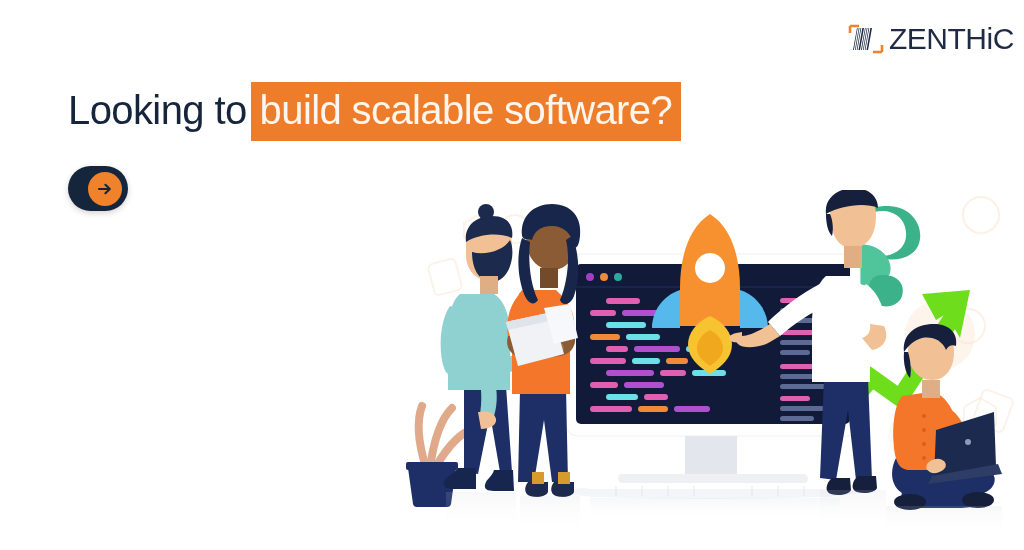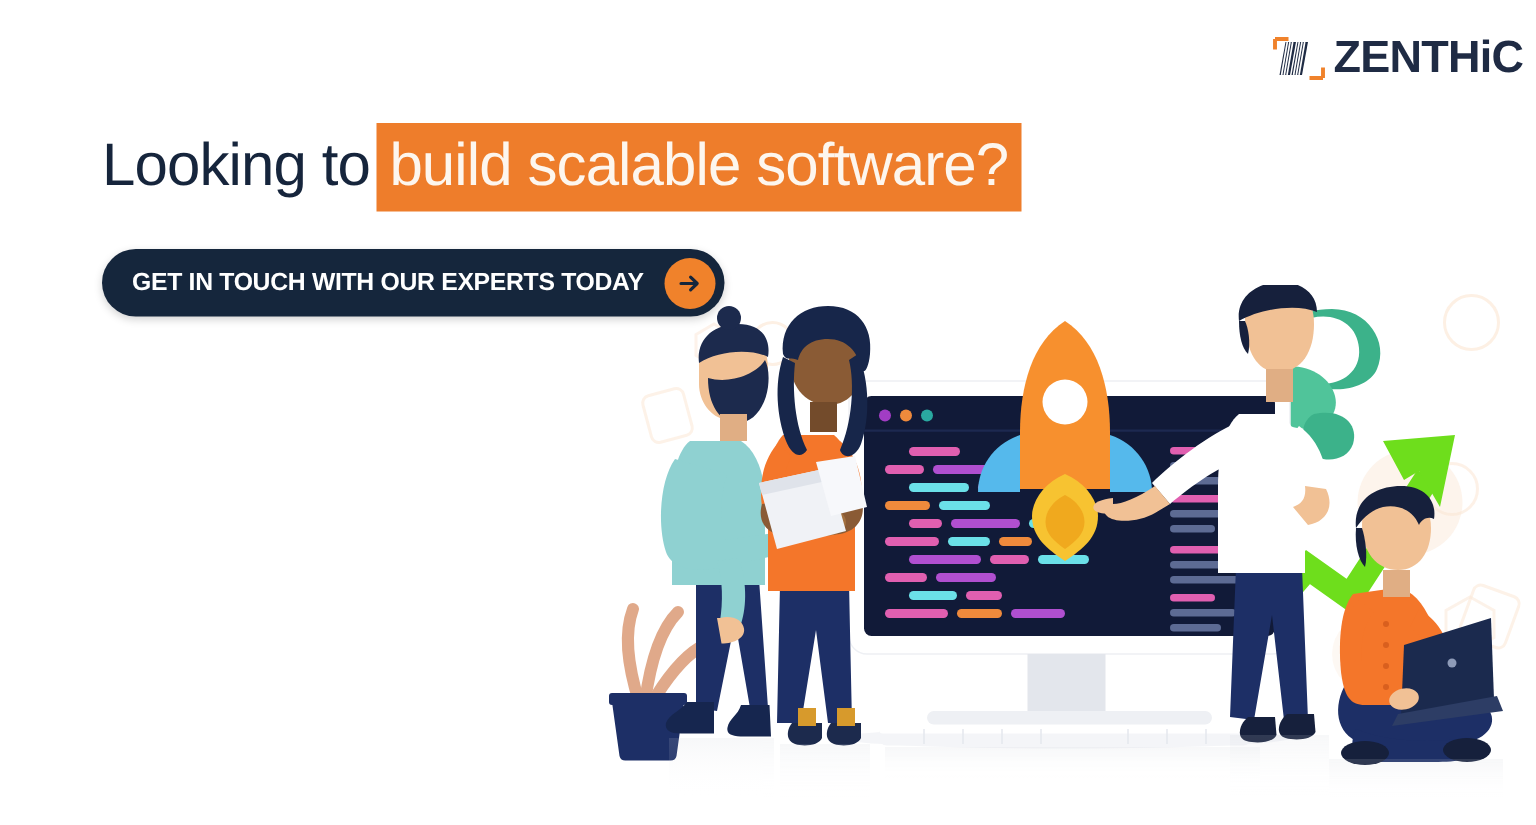--- a/index.html
+++ b/index.html
@@ -58,21 +58,21 @@
     align-items: center;
     gap: 5px;
   }
   .logo-mark {
     position: relative;
     width: 36px;
     height: 30px;
   }
   .logo-word {
     font-size: 30px;
-    font-weight: 700;
+    font-weight: 400;
     letter-spacing: -0.5px;
     color: #1f2b44;
     line-height: 1;
     white-space: nowrap;
   }
 
   
   .headline {
     position: absolute;
     left: 68px;
@@ -174,21 +174,20 @@
     <div class="logo-word">
       <span>ZENTH</span><span>i</span><span>C</span>
     </div>
   </div>
 
   <div class="headline">
     <span class="hl-plain">Looking to</span><span class="hl-mark">build scalable software?</span>
   </div>
 
   <div class="cta">
-    <span class="cta-label">GET IN TOUCH WITH OUR EXPERTS TODAY</span>
     <span class="cta-arrow">
       <svg width="18" height="18" viewBox="0 0 18 18">
         <path d="M3 9 H13.2 M9.4 4.8 L13.8 9 L9.4 13.2" stroke="#15263c" stroke-width="2.1" fill="none" stroke-linecap="round" stroke-linejoin="round"></path>
       </svg>
     </span>
   </div>
 
   <div class="illo">
     <svg width="644" height="360" viewBox="0 0 644 360">
       <defs>

